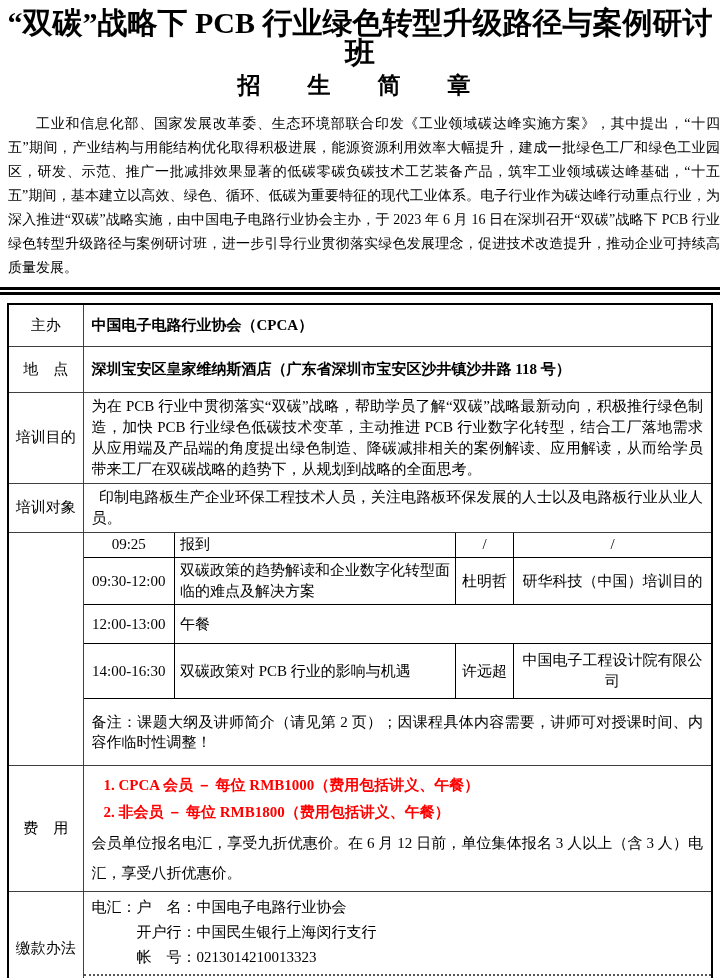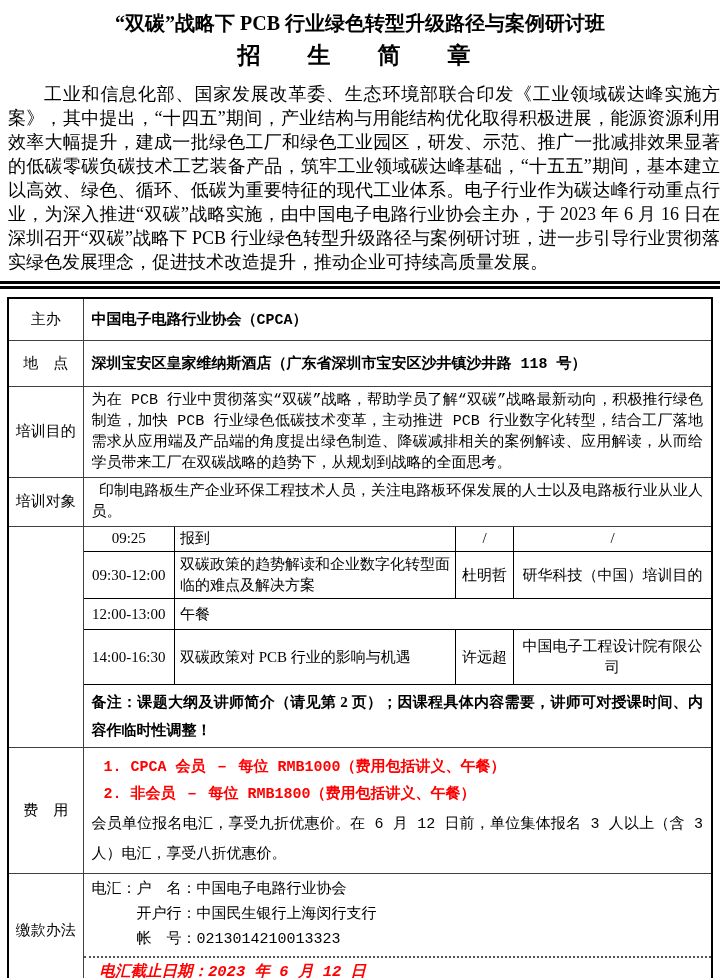--- a/index.html
+++ b/index.html
@@ -1,45 +1,45 @@
 <!DOCTYPE html>
 <html><head>
 <meta charset="utf-8">
 <style>
   html,body { margin:0; padding:0; background:#ffffff; }
   body {
     width:720px; height:978px;
     font-family:"Liberation Serif","DejaVu Serif",serif;
     color:#000; overflow:hidden;
   }
-  .title1 { text-align:center; font-weight:bold; font-size:20px; margin-top:8px; line-height:30px; }
+  .title1 { text-align:center; font-weight:bold; font-size:30px; margin-top:8px; line-height:30px; }
   .title2 { text-align:center; font-weight:bold; font-size:23px; letter-spacing:12px; margin-top:3px; line-height:30px; }
   .intro {
-    margin:11px 0 0 8px; font-size:18px; line-height:24px;
+    margin:11px 0 0 8px; font-size:14px; line-height:24px;
     text-align:justify; text-indent:2em;
   }
   .double-rule { margin-top:7px; border-top:3px solid #000; border-bottom:3px solid #000; height:2px; }
 
   table.main { border-collapse:collapse; margin:8px auto 0 auto; width:706px; table-layout:fixed; border:2px solid #000; }
   table.main > tbody > tr > td { border:1px solid #404040; font-size:15px; vertical-align:middle; }
   td.lbl { text-align:center; padding:2px 1px; }
-  td.val { padding:3px 8px;font-family:Liberation Mono, monospace; }
+  td.val { padding:3px 8px; }
   td.val.bold { font-weight:bold; }
   td.val.justify { text-align:justify; line-height:21px; }
   .indent-first { text-indent:0.5em; }
 
   td.sched-host { padding:0 !important; }
   table.sub { border-collapse:collapse; width:100%; table-layout:fixed; }
   table.sub td { border:1px solid #000; font-size:15px; vertical-align:middle; padding:2px 5px; }
   table.sub tr td:first-child { border-left:none; }
   table.sub tr td:last-child { border-right:none; }
   table.sub tr:first-child td { border-top:none; }
   table.sub tr:last-child td { border-bottom:none; }
   .t-center { text-align:center; }
-  .note-cell { font-weight:bold; line-height:28px; padding:3px 8px !important; text-align:justify; }
+  .note-cell { font-weight:normal; line-height:20px; padding:13px 8px !important; text-align:justify; }
 
   .fee-red { color:#ff0000; font-weight:bold; padding-left:12px; line-height:27px; }
   .fee-text { line-height:30px; margin-top:2px; text-align:justify; }
   .fee-cell { vertical-align:top !important; padding-top:6px !important; }
 
   .pay-line { line-height:25px; }
   .indent3 { padding-left:45px; }
   .dot-sep { border-top:2px dotted #555; margin:4px -8px 2px -8px; height:0; }
   .deadline { color:#ff0000; font-weight:bold; font-style:italic; padding-left:8px; line-height:24px; font-size:15.5px; }
 </style>
@@ -92,21 +92,21 @@
               <td>报到</td>
               <td class="t-center">/</td>
               <td class="t-center">/</td>
             </tr>
             <tr style="height:45px">
               <td class="t-center">09:30-12:00</td>
               <td style="line-height:21px">双碳政策的趋势解读和企业数字化转型面临的难点及解决方案</td>
               <td class="t-center">杜明哲</td>
               <td class="t-center">研华科技（中国）培训目的</td>
             </tr>
-            <tr style="height:31px">
+            <tr style="height:39px">
               <td class="t-center">12:00-13:00</td>
               <td colspan="3">午餐</td>
             </tr>
             <tr style="height:55px">
               <td class="t-center">14:00-16:30</td>
               <td>双碳政策对 PCB 行业的影响与机遇</td>
               <td class="t-center">许远超</td>
               <td class="t-center" style="line-height:21px">中国电子工程设计院有限公司</td>
             </tr>
             <tr style="height:42px">

